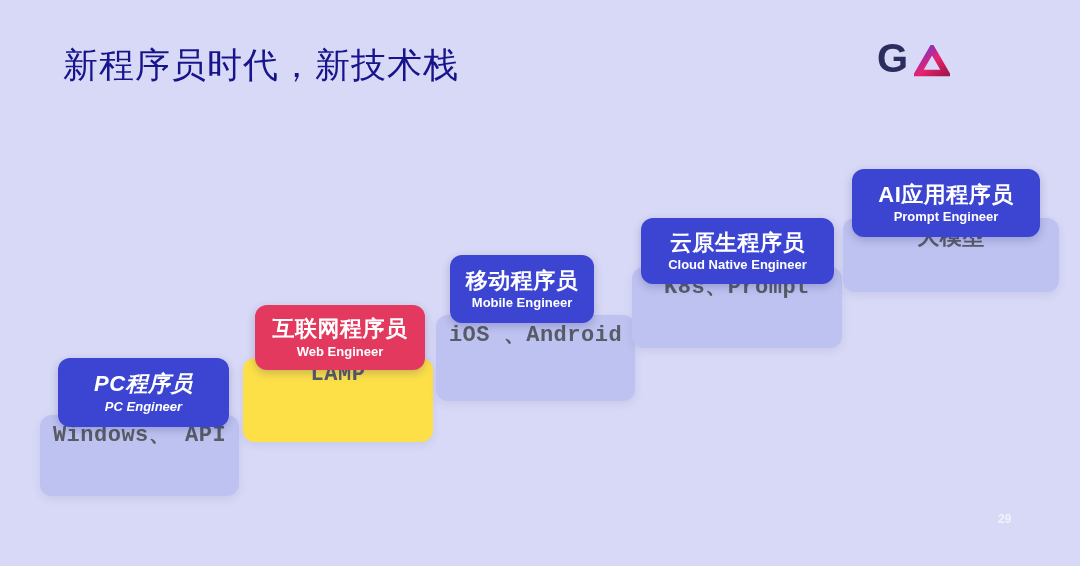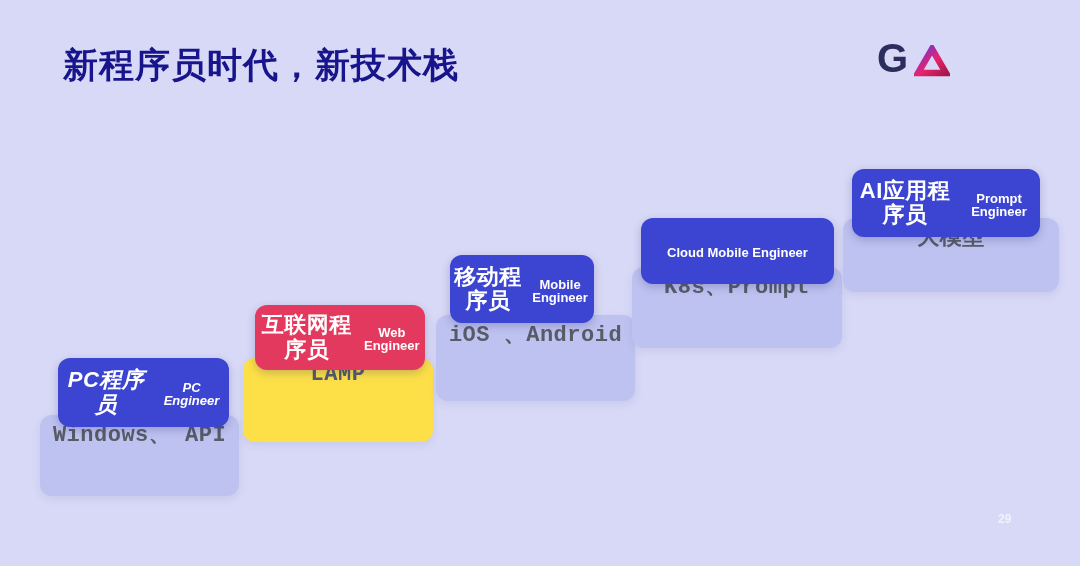--- a/index.html
+++ b/index.html
@@ -3,21 +3,21 @@
 <meta charset="utf-8">
 <style>
   html,body{margin:0;padding:0;background:#d8d9f6;}
   .slide{
     position:relative;width:1080px;height:566px;overflow:hidden;
     background:#d8d9f6;
     font-family:"Liberation Sans","DejaVu Sans",sans-serif;
   }
   .title{
     position:absolute;left:63px;top:42px;margin:0;
-    font-size:35px;font-weight:bold;letter-spacing:1px;
+    font-size:35px;font-weight:normal;letter-spacing:1px;
     color:#17148c;
   }
   
   .logo{
     position:absolute;left:877px;top:36px;height:44px;
     display:flex;align-items:center;
     font-size:40px;font-weight:bold;letter-spacing:5px;
     color:#2b2d5e;
   }
   .logo svg{display:block;margin:6px 3px 0 1px;}
@@ -29,21 +29,21 @@
     box-shadow:0 3px 8px rgba(70,70,150,0.10);
     font-family:Liberation Mono, monospace;
   }
   .back-lav{background:#bdc2f0;}
   .back-pink{background:#fde047;}
   .stack{
     font-size:22px;font-weight:bold;color:#575c66;letter-spacing:0.5px;
     white-space:nowrap;
   }
   .pill{
-    display:flex;flex-direction:row;align-items:center;justify-content:center;
+    display:flex;flex-direction:column;align-items:center;justify-content:center;
     color:#ffffff;text-align:center;
     box-shadow:0 3px 9px rgba(40,40,120,0.25);
   }
   .pill-blue{background:#3c45d1;}
   .pill-red{background:#e4395e;}
   .pill-title{font-size:22px;font-weight:bold;letter-spacing:0.5px;line-height:1.1;}
   .pill-sub{font-size:13px;font-weight:bold;margin-top:3px;line-height:1;}
   
   .s1 .back{left:40px;top:415px;width:199px;height:81px;}
   .s1 .pill{left:58px;top:358px;width:171px;height:69px;font-style:italic;}
@@ -109,21 +109,22 @@
       <div class="pill-title">移动程序员</div>
       <div class="pill-sub">Mobile Engineer</div>
     </div>
   </div>
 
   <div class="step s4">
     <div class="back back-lav">
       <span class="stack">K8s、Prompt</span>
     </div>
     <div class="pill pill-blue">
-      <div class="pill-sub">Cloud Mobile Engineer</div>
+      <div class="pill-title">云原生程序员</div>
+      <div class="pill-sub">Cloud Native Engineer</div>
     </div>
   </div>
 
   <div class="step s5">
     <div class="back back-lav">
       <span class="stack">大模型</span>
     </div>
     <div class="pill pill-blue">
       <div class="pill-title">AI应用程序员</div>
       <div class="pill-sub">Prompt Engineer</div>

